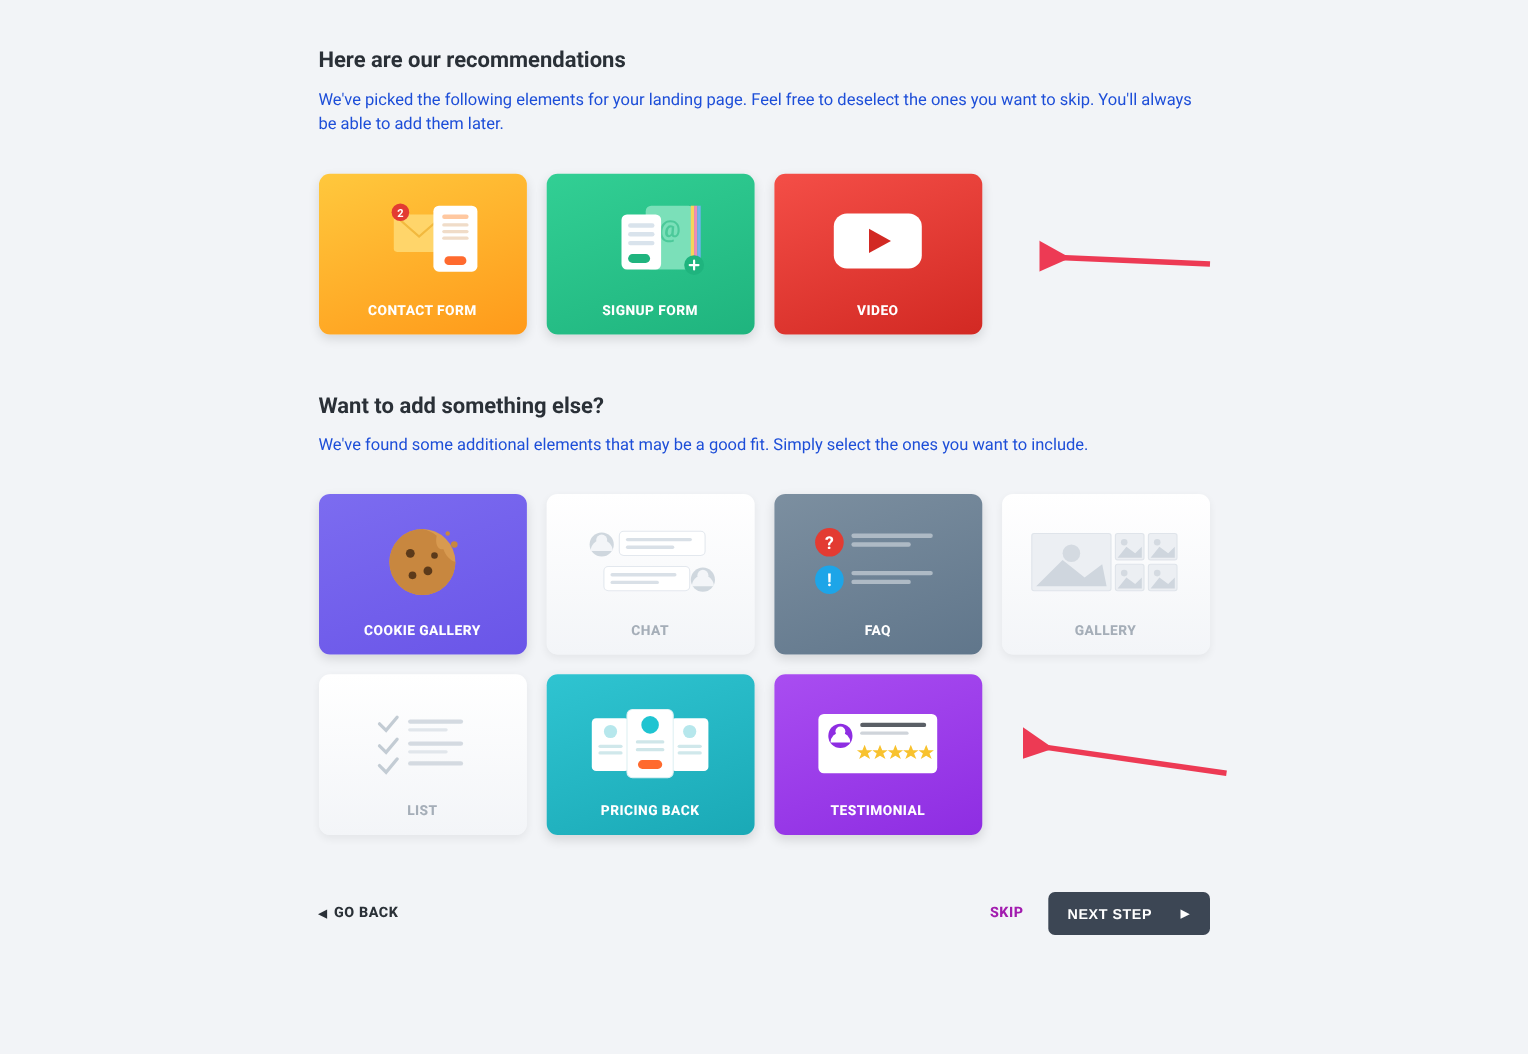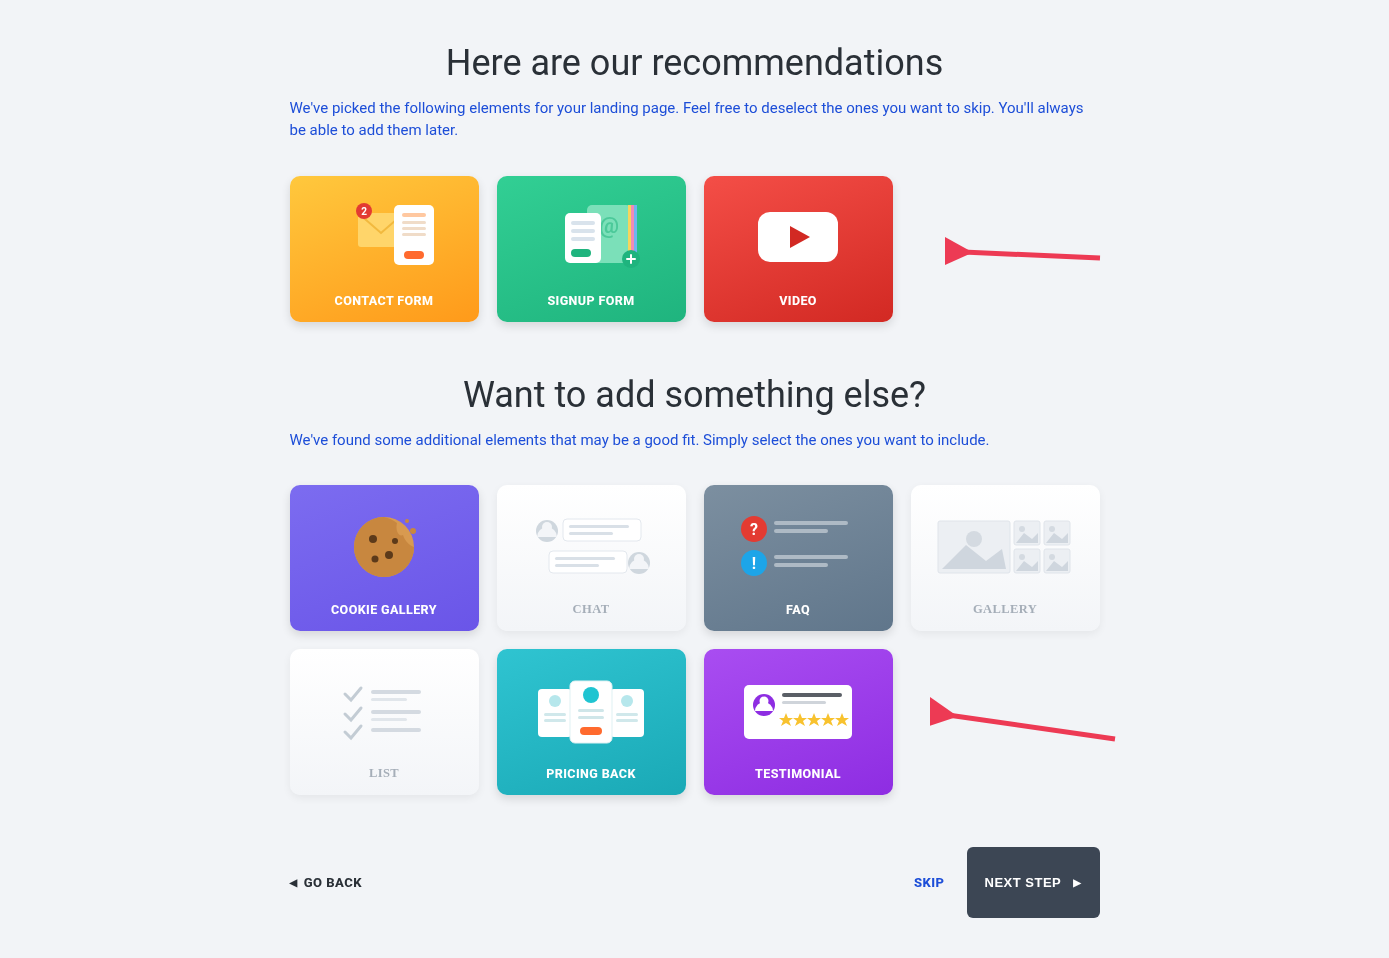--- a/index.html
+++ b/index.html
@@ -9,25 +9,24 @@
     width: 1389px;
     height: 958px;
     overflow: hidden;
   }
   .container {
     width: 810px;
     margin: 0 auto;
     padding-top: 42px;
   }
   h1 {
-    font-size: 36px;
-    font-weight: 400;
+    font-size: 20px;
+    font-weight: 700;
     color: #2a3037;
     margin-bottom: 14px;
-    text-align: center;
   }
   p.desc {
     font-size: 15px;
     color: #1d4ed8;
     line-height: 1.45;
     margin-bottom: 34px;
   }
   .grid {
     display: flex;
     flex-wrap: wrap;
@@ -52,21 +51,20 @@
     font-size: 12.5px;
     font-weight: 800;
     letter-spacing: 0.4px;
     color: #fff;
     text-align: center;
   }
   .card.inactive .label { color: #a5aeb8; }
   .card.inactive {
     background: linear-gradient(180deg,#ffffff,#f3f5f8);
     box-shadow: 0 3px 8px rgba(0,0,0,0.06);
-    font-family: Liberation Serif, serif;
   }
   .icon-area {
     flex: 1;
     width: 100%;
     display: flex;
     align-items: center;
     justify-content: center;
     padding-top: 6px;
   }
 
@@ -100,36 +98,36 @@
     cursor: pointer;
     display:flex;
     align-items:center;
     gap:6px;
   }
   .right-buttons { display:flex; align-items:center; gap: 22px;}
   .skip {
     font-size: 13px;
     font-weight: 800;
     letter-spacing: 0.5px;
-    color: #1d4ed8;
+    color: #a21caf;
     cursor:pointer;
   }
   .next {
     background:#3c4654;
     color:#fff;
     font-size:13px;
     font-weight:800;
     letter-spacing:0.5px;
     border:none;
     border-radius:6px;
-    padding:28px 18px;
+    padding:12px 18px;
     cursor:pointer;
     display:flex;
     align-items:center;
-    gap:12px;
+    gap:26px;
   }
 
   
   svg { display:block; }
 </style>
 </head>
 <body>
 
 <div class="container">
 

